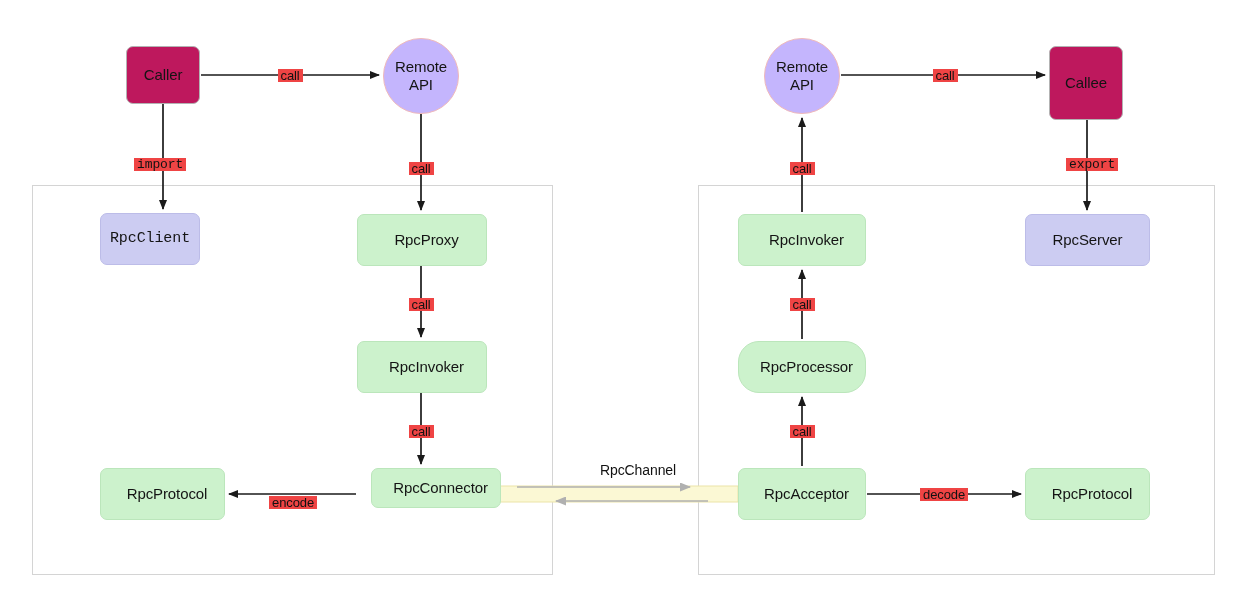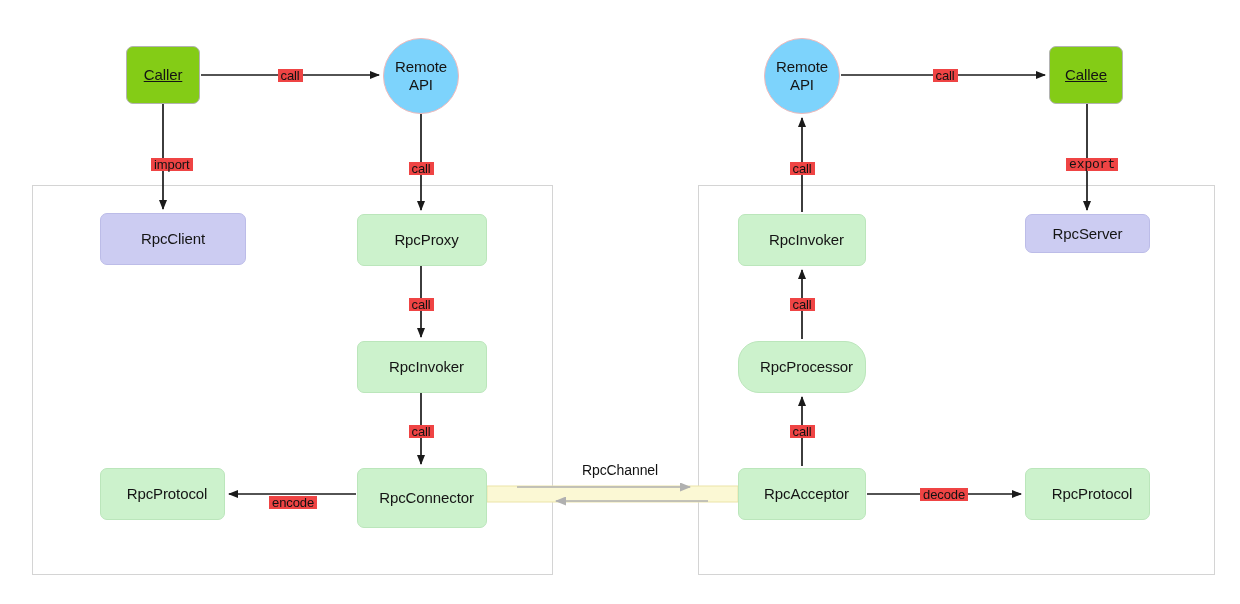--- a/index.html
+++ b/index.html
@@ -43,40 +43,41 @@
     line-height: 1.18;
     border: 1px solid;
     letter-spacing: -0.1px;
   }
   .node.rect {
     border-radius: 7px;
   }
   .node.circle {
     border-radius: 50%;
   }
-  .n-gray  { background: #84cc16; border-color: #b3b3b3; text-decoration: underline; }
-  .n-pink  { background: #7dd3fc; border-color: #f0b9ba; }
+  .n-gray  { background: #be185d; border-color: #b3b3b3; }
+  .n-pink  { background: #c4b5fd; border-color: #f0b9ba; }
   .n-green { background: #ccf2cc; border-color: #bbe6bb; padding-left: 9px; }
   .n-blue  { background: #ccccf2; border-color: #bcbce8; }
   .edge-label {
     position: absolute;
     font-size: 13px;
     color: #121212;
     background: #ef4444;
     padding: 0 3px;
     white-space: nowrap;
     line-height: 1;
     letter-spacing: -0.1px;
   }
   .channel-label {
     position: absolute;
     font-size: 14px;
     color: #121212;
     white-space: nowrap;
     letter-spacing: -0.1px;
+    margin-left: 18px;
   }
 </style>
 </head>
 <body>
 
 <div id="canvas">
 
   <div class="panel" id="panel-0" style="left: 32px; top: 185px; width: 521px; height: 390px; border-color: rgb(212, 212, 212);"></div>
   <div class="panel" id="panel-1" style="left: 698px; top: 185px; width: 517px; height: 390px; border-color: rgb(212, 212, 212);"></div>
 
@@ -121,58 +122,58 @@
   <div id="node-host">
       <div class="node rect n-gray" style="left: 126px; top: 46px; width: 74px; height: 58px;">
         <span>Caller</span>
       </div>
       <div class="node circle n-pink" style="left: 383px; top: 38px; width: 76px; height: 76px;">
         <span>Remote<br>API</span>
       </div>
       <div class="node circle n-pink" style="left: 764px; top: 38px; width: 76px; height: 76px;">
         <span>Remote<br>API</span>
       </div>
-      <div class="node rect n-gray" style="left: 1049px; top: 46px; width: 74px; height: 58px;">
+      <div class="node rect n-gray" style="left: 1049px; top: 46px; width: 74px; height: 74px;">
         <span>Callee</span>
       </div>
-      <div class="node rect n-blue" style="left: 100px; top: 213px; width: 146px; height: 52px;">
+      <div class="node rect n-blue" style="left: 100px; top: 213px; width: 100px; height: 52px; font-family: Liberation Mono, monospace;">
         <span>RpcClient</span>
       </div>
       <div class="node rect n-green" style="left: 357px; top: 214px; width: 130px; height: 52px;">
         <span>RpcProxy</span>
       </div>
       <div class="node rect n-green" style="left: 357px; top: 341px; width: 130px; height: 52px;">
         <span>RpcInvoker</span>
       </div>
       <div class="node rect n-green" style="left: 100px; top: 468px; width: 125px; height: 52px;">
         <span>RpcProtocol</span>
       </div>
-      <div class="node rect n-green" style="left: 357px; top: 468px; width: 130px; height: 60px;">
+      <div class="node rect n-green" style="left: 371px; top: 468px; width: 130px; height: 40px;">
         <span>RpcConnector</span>
       </div>
       <div class="node rect n-green" style="left: 738px; top: 214px; width: 128px; height: 52px;">
         <span>RpcInvoker</span>
       </div>
       <div class="node rect n-green" style="left: 738px; top: 341px; width: 128px; height: 52px; border-radius: 21px;">
         <span>RpcProcessor</span>
       </div>
       <div class="node rect n-green" style="left: 738px; top: 468px; width: 128px; height: 52px;">
         <span>RpcAcceptor</span>
       </div>
-      <div class="node rect n-blue" style="left: 1025px; top: 214px; width: 125px; height: 39px;">
+      <div class="node rect n-blue" style="left: 1025px; top: 214px; width: 125px; height: 52px;">
         <span>RpcServer</span>
       </div>
       <div class="node rect n-green" style="left: 1025px; top: 468px; width: 125px; height: 52px;">
         <span>RpcProtocol</span>
       </div>
     </div>
 
   <div id="edge-label-host">
       <div class="edge-label" style="left: 277.5px; top: 68.5px;">call</div>
-      <div class="edge-label" style="left: 151px; top: 157.5px;">import</div>
+      <div class="edge-label" style="left: 134px; top: 157.5px; font-family: Liberation Mono, monospace;">import</div>
       <div class="edge-label" style="left: 408.5px; top: 161.5px;">call</div>
       <div class="edge-label" style="left: 408.5px; top: 297.5px;">call</div>
       <div class="edge-label" style="left: 408.5px; top: 424.5px;">call</div>
       <div class="edge-label" style="left: 269px; top: 487.5px; margin-top: 8px;">encode</div>
       <div class="edge-label" style="left: 920px; top: 487.5px;">decode</div>
       <div class="edge-label" style="left: 789.5px; top: 424.5px;">call</div>
       <div class="edge-label" style="left: 789.5px; top: 297.5px;">call</div>
       <div class="edge-label" style="left: 789.5px; top: 161.5px;">call</div>
       <div class="edge-label" style="left: 932.5px; top: 68.5px;">call</div>
       <div class="edge-label" style="left: 1066px; top: 157.5px; font-family: Liberation Mono, monospace;">export</div>

